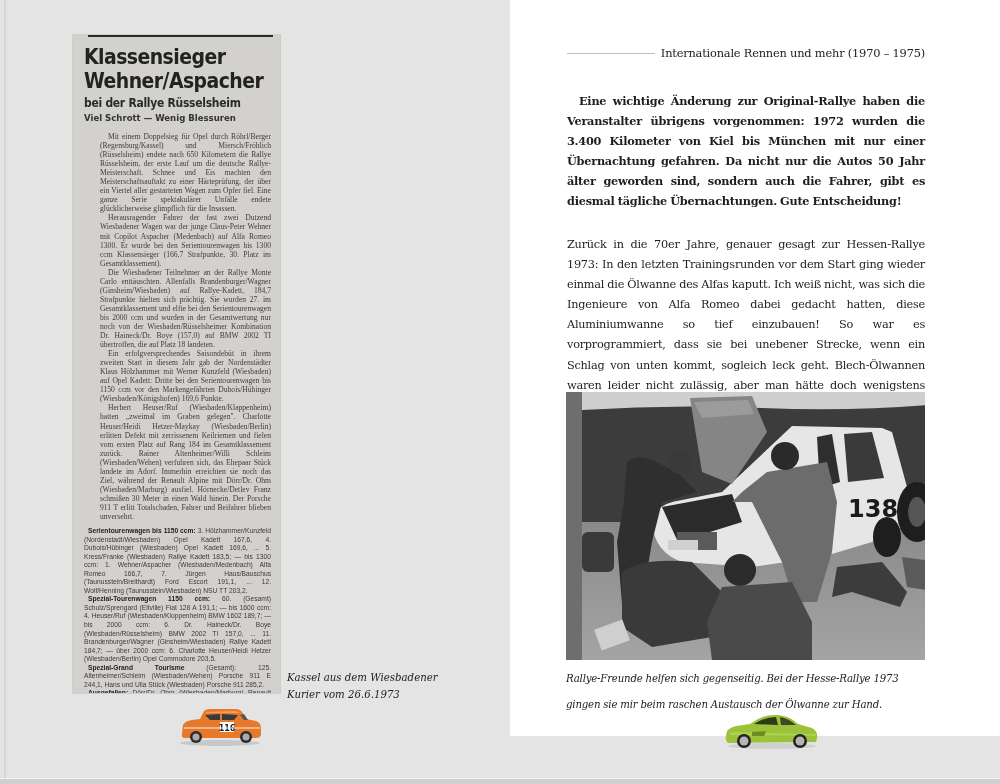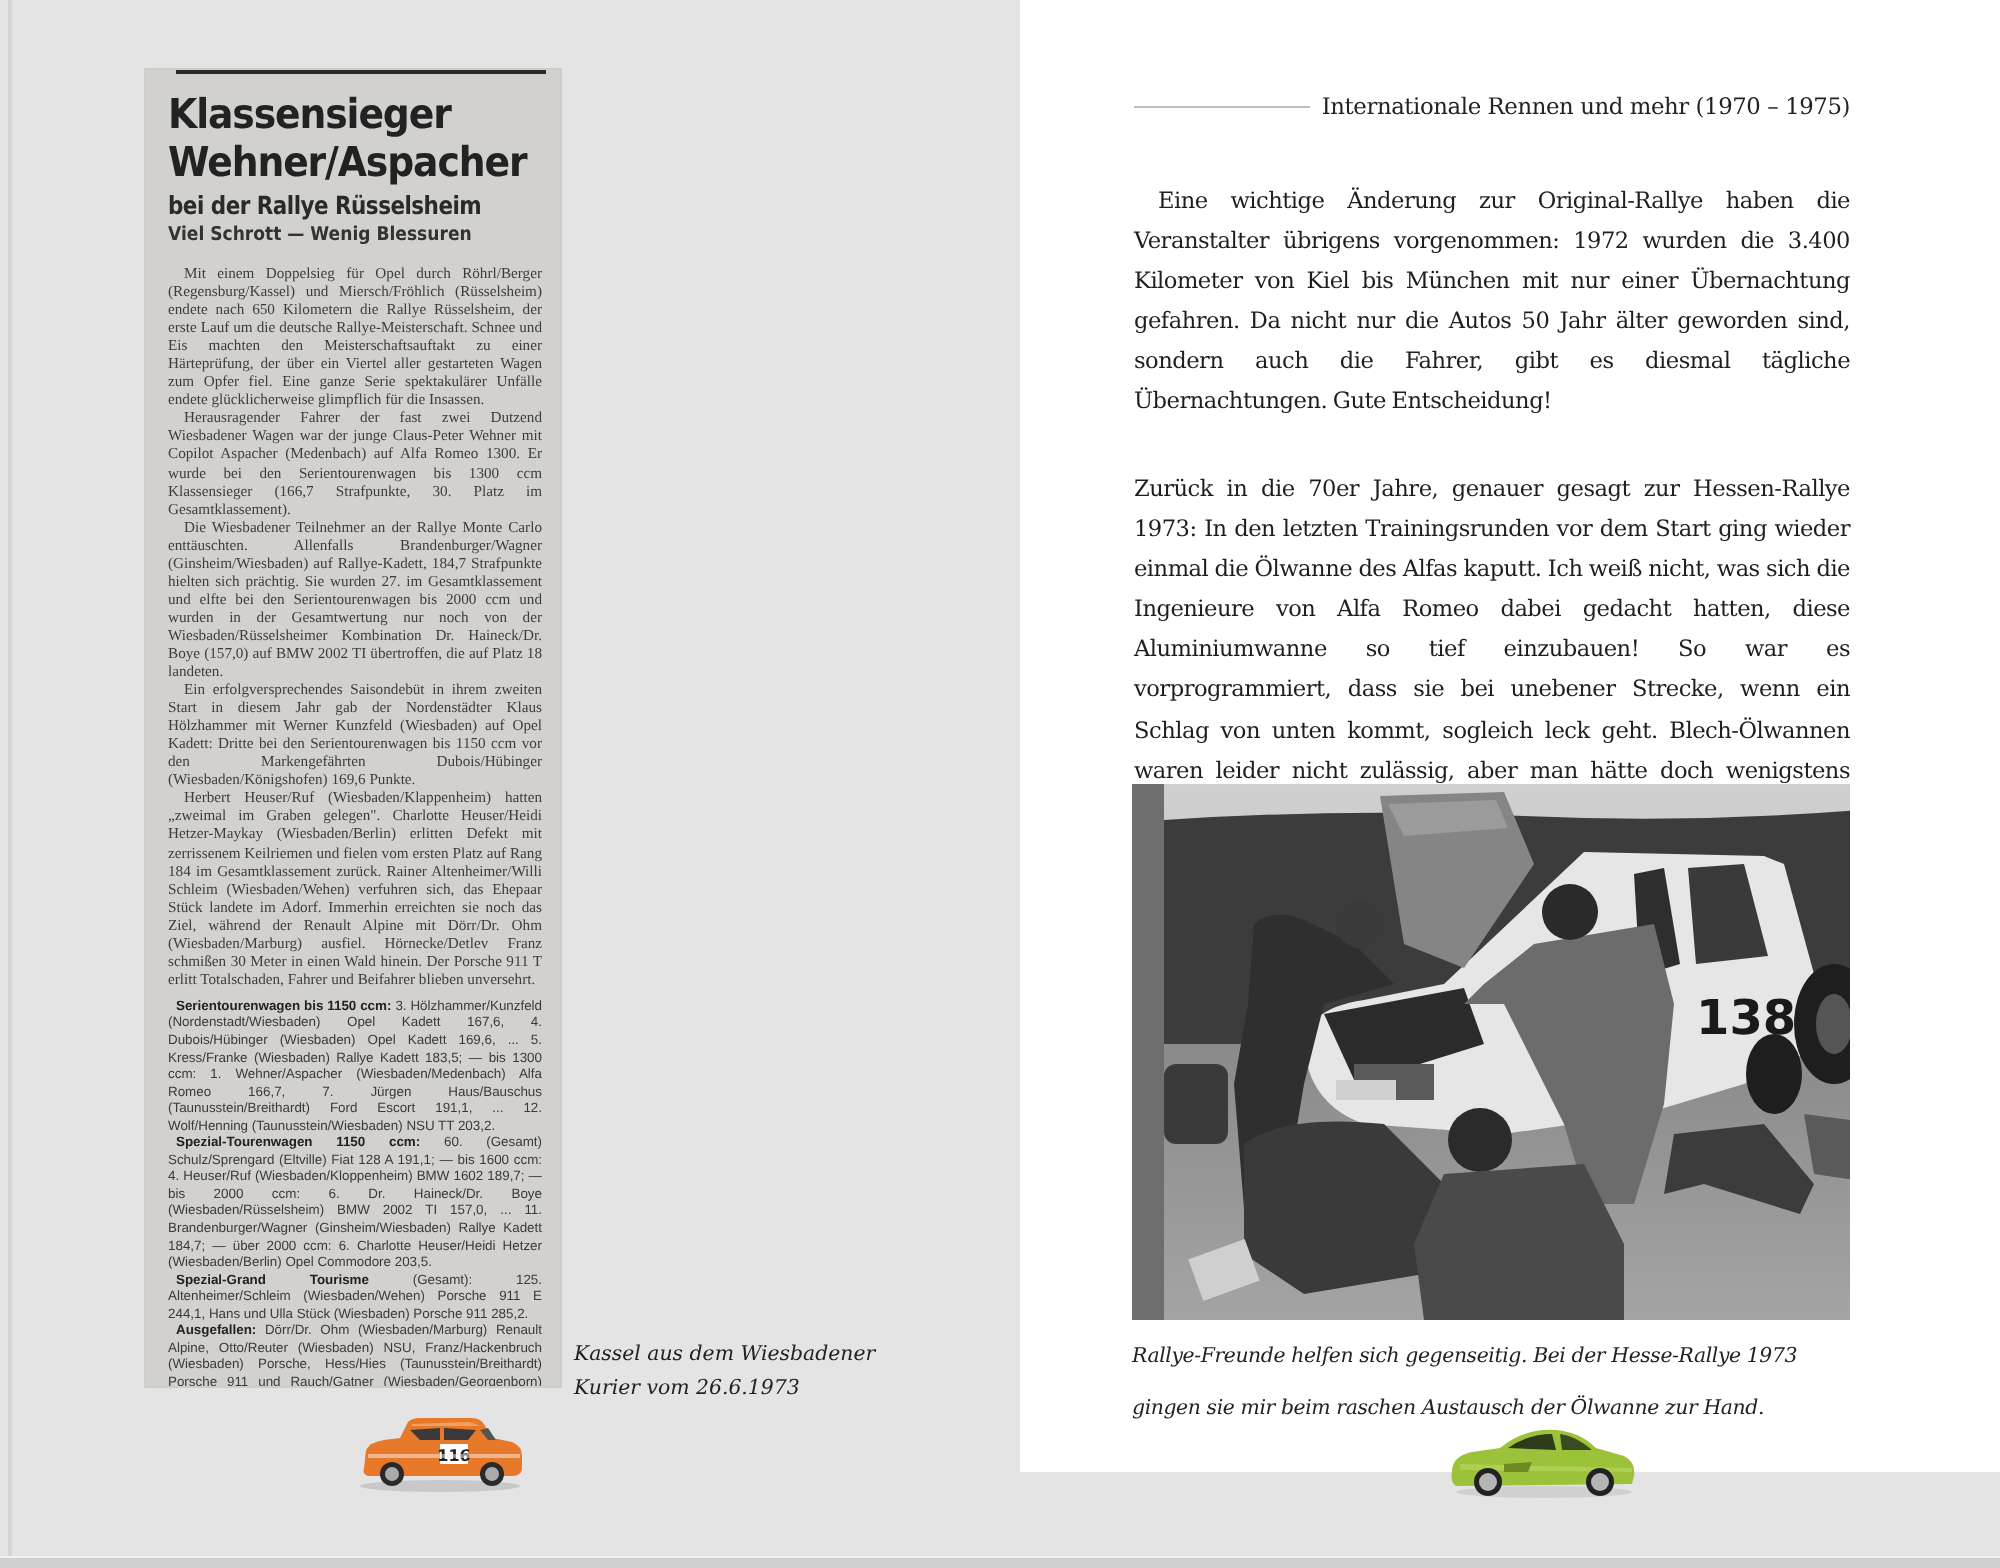--- a/index.html
+++ b/index.html
@@ -17,21 +17,21 @@
     background: #d3d1cd; padding: 0 9px 0 11px; overflow: hidden;
     box-shadow: 0 0 0 1px #cfcdc9; }
   .clip-rule { height: 2px; background: #2a2a2a; margin: 0 -2px 8px 4px; }
   .clip-head { font-family: "DejaVu Sans", sans-serif; font-weight: bold; color: #222;
     font-size: 20.5px; line-height: 24px; letter-spacing: -0.6px; transform: scaleX(0.92); transform-origin: left; white-space: nowrap; }
   .clip-sub { font-family: "DejaVu Sans", sans-serif; font-weight: bold; color: #2a2a2a;
     font-size: 12.5px; line-height: 16px; letter-spacing: -0.3px; transform: scaleX(0.86); transform-origin: left; white-space: nowrap; margin-top: 2px; }
   .clip-sub2 { font-family: "DejaVu Sans", sans-serif; font-weight: bold; color: #333;
     font-size: 9.5px; line-height: 13px; transform: scaleX(0.9); transform-origin: left; white-space: nowrap; }
   .clip-body { margin-top: 8px; font-family: "Liberation Serif", serif; font-size: 7.6px; line-height: 9.05px;
-    color: #3d3d3d; text-align: justify; hyphens: auto; }
+    color: #3d3d3d; text-align: justify; hyphens: auto; margin-left: 16px; }
   .clip-body p { text-indent: 8px; }
   .clip-results { margin-top: 6px; font-family: "Liberation Sans", sans-serif; font-size: 6.7px; line-height: 8.55px;
     color: #3a3a3a; text-align: justify; }
   .clip-results p { text-indent: 4px; }
   .clip-results b { color: #222; }
 
   .caption-left { position: absolute; left: 287px; top: 669px; width: 190px; font-family: "DejaVu Serif", serif;
     font-style: italic; font-size: 10.2px; line-height: 17px; color: #222; }
 
   
@@ -39,21 +39,21 @@
   .car-orange { left: 176px; top: 707px; width: 88px; height: 40px; }
   .car-green { left: 722px; top: 712px; width: 98px; height: 38px; }
 
   
   .running-head { position: absolute; left: 567px; top: 43px; width: 358px; height: 20px; display: flex; align-items: center; }
   .rh-line { width: 95px; height: 1px; background: #bdbdbd; margin-right: 6px; }
   .rh-text { font-family: "DejaVu Serif", serif; font-size: 11.4px; color: #222; white-space: nowrap; letter-spacing: -0.2px; }
 
   .body-text { position: absolute; left: 567px; width: 358px; font-family: "DejaVu Serif", serif;
     font-size: 11.3px; line-height: 20.1px; color: #1e1e1e; text-align: justify; letter-spacing: -0.25px; word-spacing: -0.5px; }
-  .para-1 { top: 91px; text-indent: 12px; }
+  .para-1 { top: 91px; text-indent: 12px; font-weight: bold; }
   .para-2 { top: 235px; }
 
   .photo { position: absolute; left: 566px; top: 392px; width: 359px; height: 268px; overflow: hidden; background: #6e6e6e; padding-left: 16px; }
   .photo svg { display: block; }
 
   .caption-right { position: absolute; left: 566px; top: 666px; width: 365px; font-family: "DejaVu Serif", serif;
     font-style: italic; font-size: 10.2px; line-height: 26px; color: #222; letter-spacing: -0.2px; }
 </style>
 </head>
 <body>

